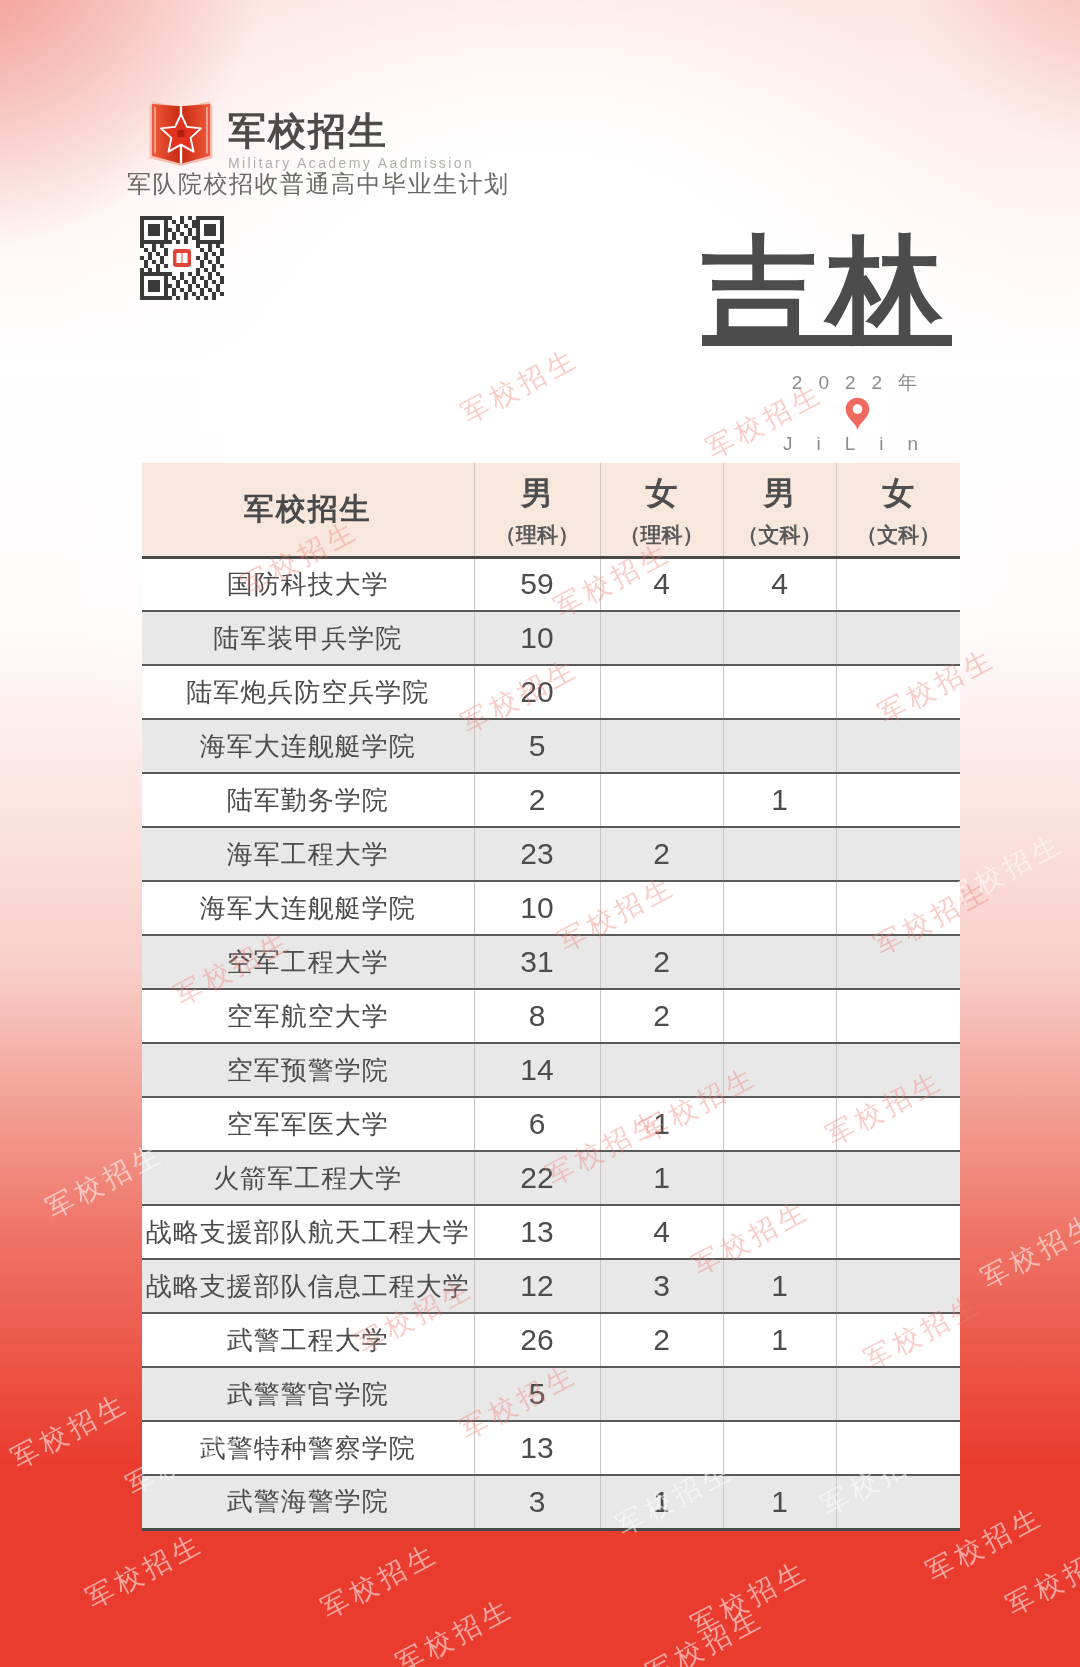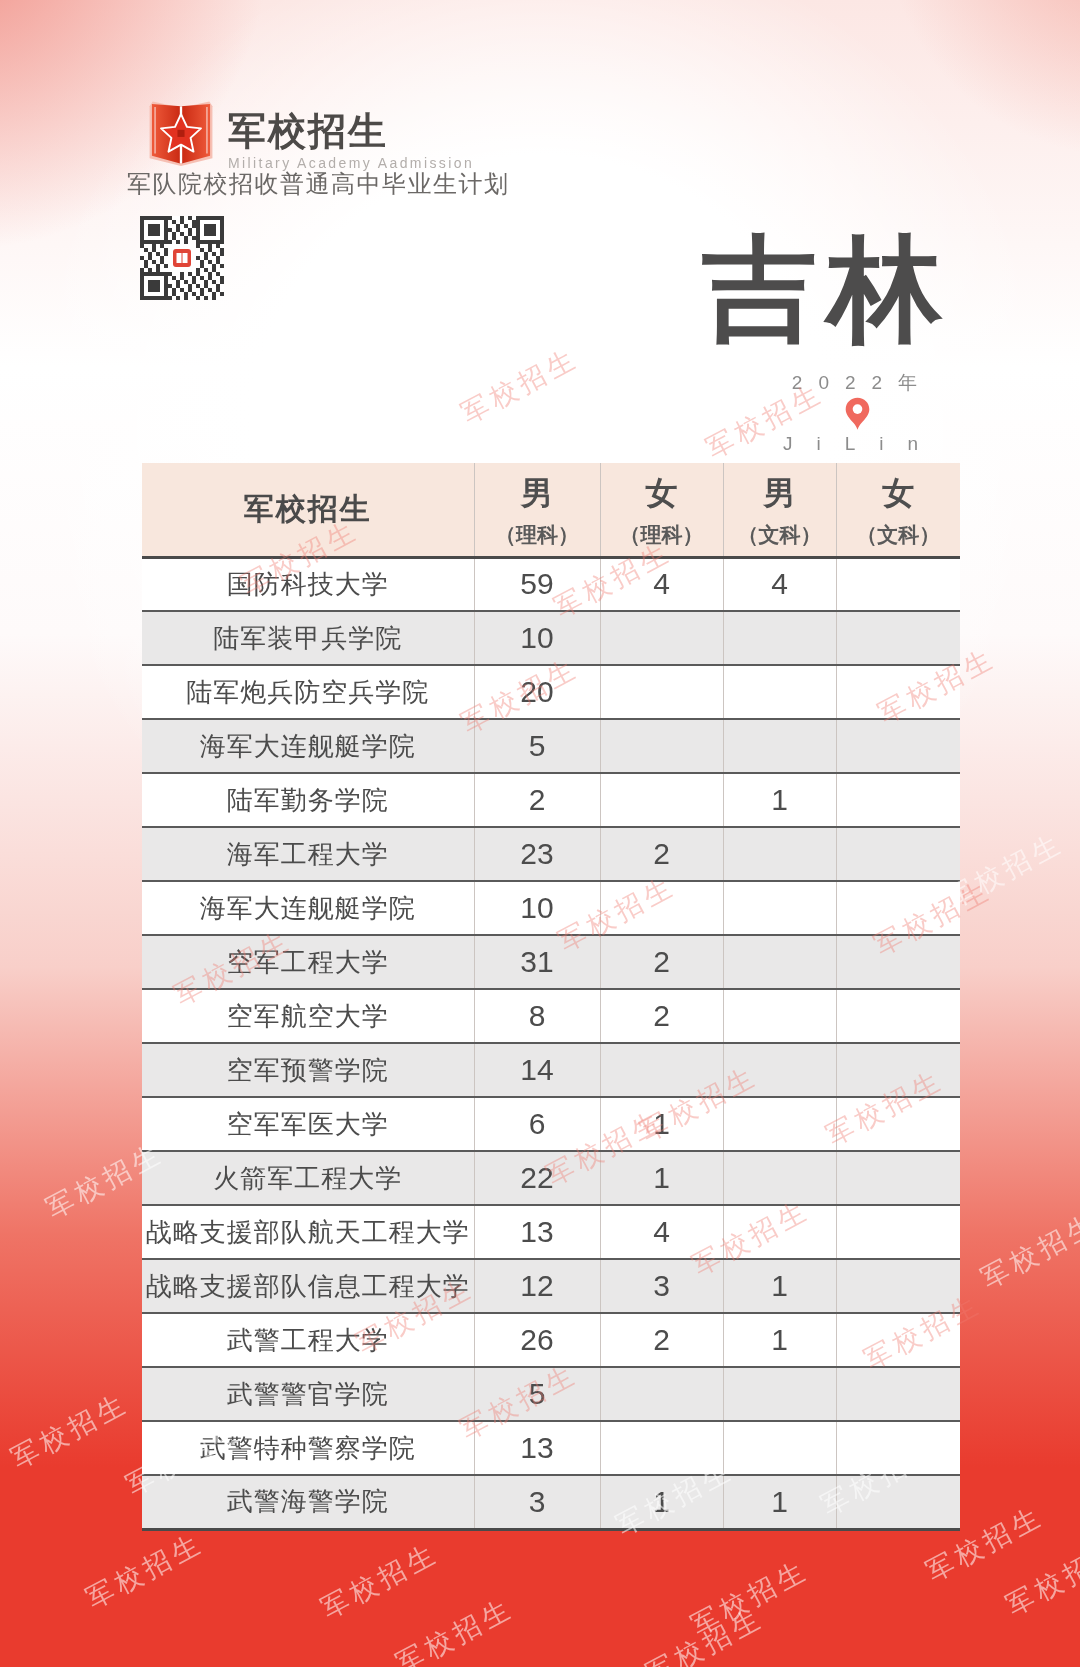--- a/index.html
+++ b/index.html
@@ -23,20 +23,21 @@
     font-family:"Liberation Serif","DejaVu Serif",serif;
     font-size:24px;color:#6b6866;letter-spacing:1.5px;white-space:nowrap;
   }
   .qr{position:absolute;left:140px;top:216px;width:84px;height:84px;}
   
   .region-title{
     position:absolute;top:233px;right:128px;margin:0;
     font-family:"Liberation Serif","DejaVu Serif",serif;
     font-size:115px;font-weight:bold;color:#4d4c4c;letter-spacing:10px;line-height:1;
     white-space:nowrap;
+    text-decoration:underline;
   }
   .region-sub{
     position:absolute;top:370px;right:138px;display:flex;align-items:center;
     color:#8c8c8c;font-size:19px;white-space:nowrap;flex-direction:column;
   }
   .region-year{letter-spacing:16px;}
   .pin{width:27px;height:37px;margin-left:4px;margin-right:14px;flex:0 0 auto;}
   .region-pinyin{letter-spacing:24px;}
   
   table.plan{

